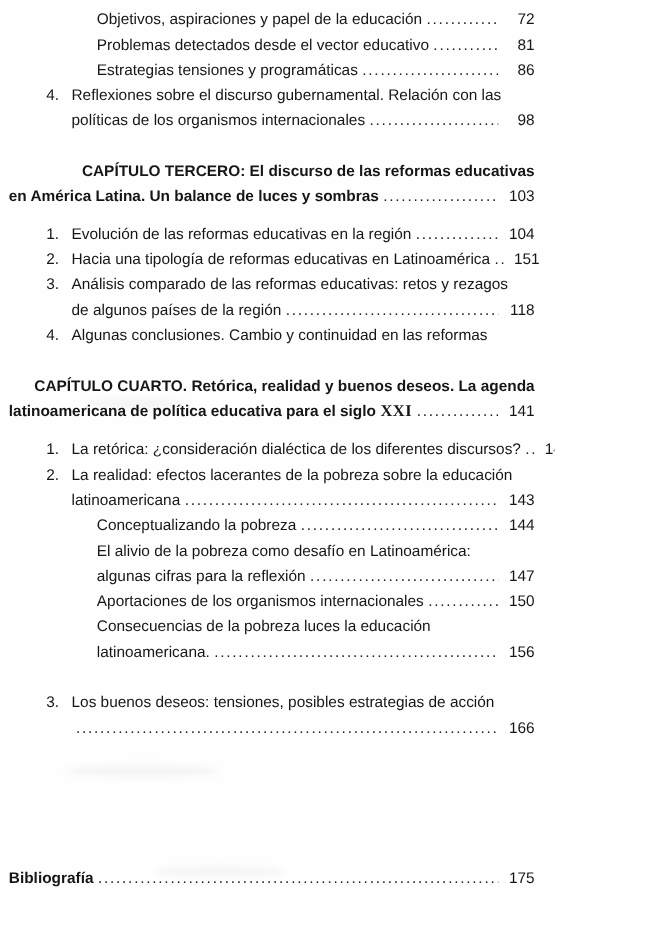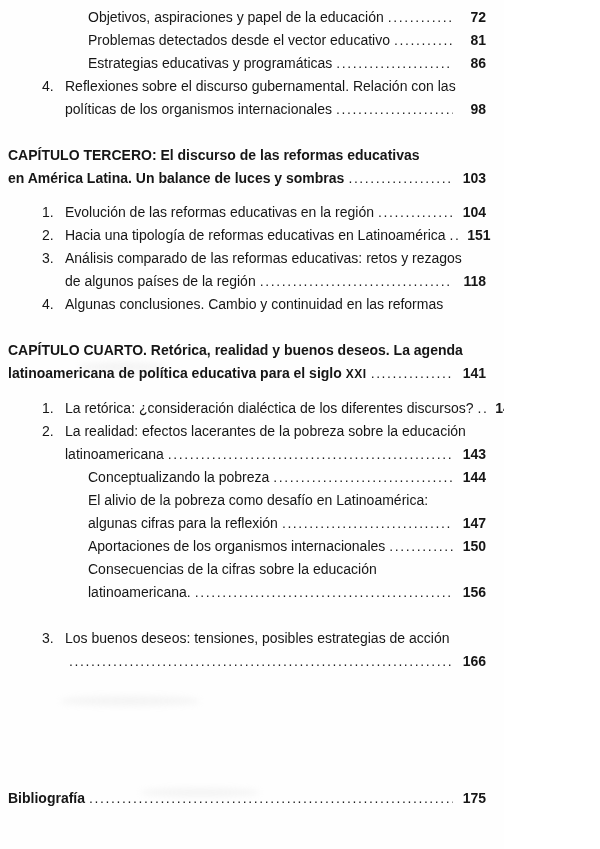--- a/index.html
+++ b/index.html
@@ -28,42 +28,43 @@
   }
   .row .num {
     flex: none;
     width: 23px;
   }
   .row .text { flex: none; }
   .row .sc {
     flex: none;
     margin-left: 4px;
     text-transform: uppercase;
-    font-size: 12px;
+    font-size: 15px;
     letter-spacing: 0.5px;
+    font-family: Liberation Serif, serif;
   }
   .row .leader {
     flex: 1;
     min-width: 8px;
     overflow: hidden;
     margin: 0 5px 0 4px;
     font-weight: 400;
     color: #1d1d1d;
   }
   .row .leader::after {
     content: "........................................................................................................................................";
     letter-spacing: 1.6px;
   }
   .row .page {
     flex: none;
     min-width: 28px;
     text-align: right;
-    font-weight: 700;
-  }
-  .type-chapter, .type-chapter-cont, .type-biblio { font-weight: 700; }
+    font-weight: 400;
+  }
+  .type-chapter, .type-chapter-cont, .type-biblio { font-weight: 700; justify-content: flex-end; }
   .type-item { padding-left: 34px; }
   .type-item-cont { padding-left: 57px; }
   .type-sub, .type-sub-cont { padding-left: 80px; }
 
   .spacer { width: 100%; }
   .spacer-sm { height: 11px; }
   .spacer-md { height: 23px; }
   .spacer-xl { height: 114px; }
 
   
@@ -96,21 +97,21 @@
   </div>
       <div class="row type-sub">
 
     <span class="text">Problemas detectados desde el vector educativo</span>
 
     <span class="leader"></span>
     <span class="page">81</span>
   </div>
       <div class="row type-sub">
 
-    <span class="text">Estrategias educativas y programáticas</span>
+    <span class="text">Estrategias tensiones y programáticas</span>
 
     <span class="leader"></span>
     <span class="page">86</span>
   </div>
       <div class="row type-item">
     <span class="num">4.</span>
     <span class="text">Reflexiones sobre el discurso gubernamental. Relación con las</span>
 
   </div>
       <div class="row type-item-cont">
@@ -219,21 +220,21 @@
   </div>
       <div class="row type-sub">
 
     <span class="text">Aportaciones de los organismos internacionales</span>
 
     <span class="leader"></span>
     <span class="page">150</span>
   </div>
       <div class="row type-sub">
 
-    <span class="text">Consecuencias de la cifras sobre la educación</span>
+    <span class="text">Consecuencias de la pobreza luces la educación</span>
 
   </div>
       <div class="row type-sub-cont">
 
     <span class="text">latinoamericana.</span>
 
     <span class="leader"></span>
     <span class="page">156</span>
   </div>
       <div class="spacer spacer-md"></div>

